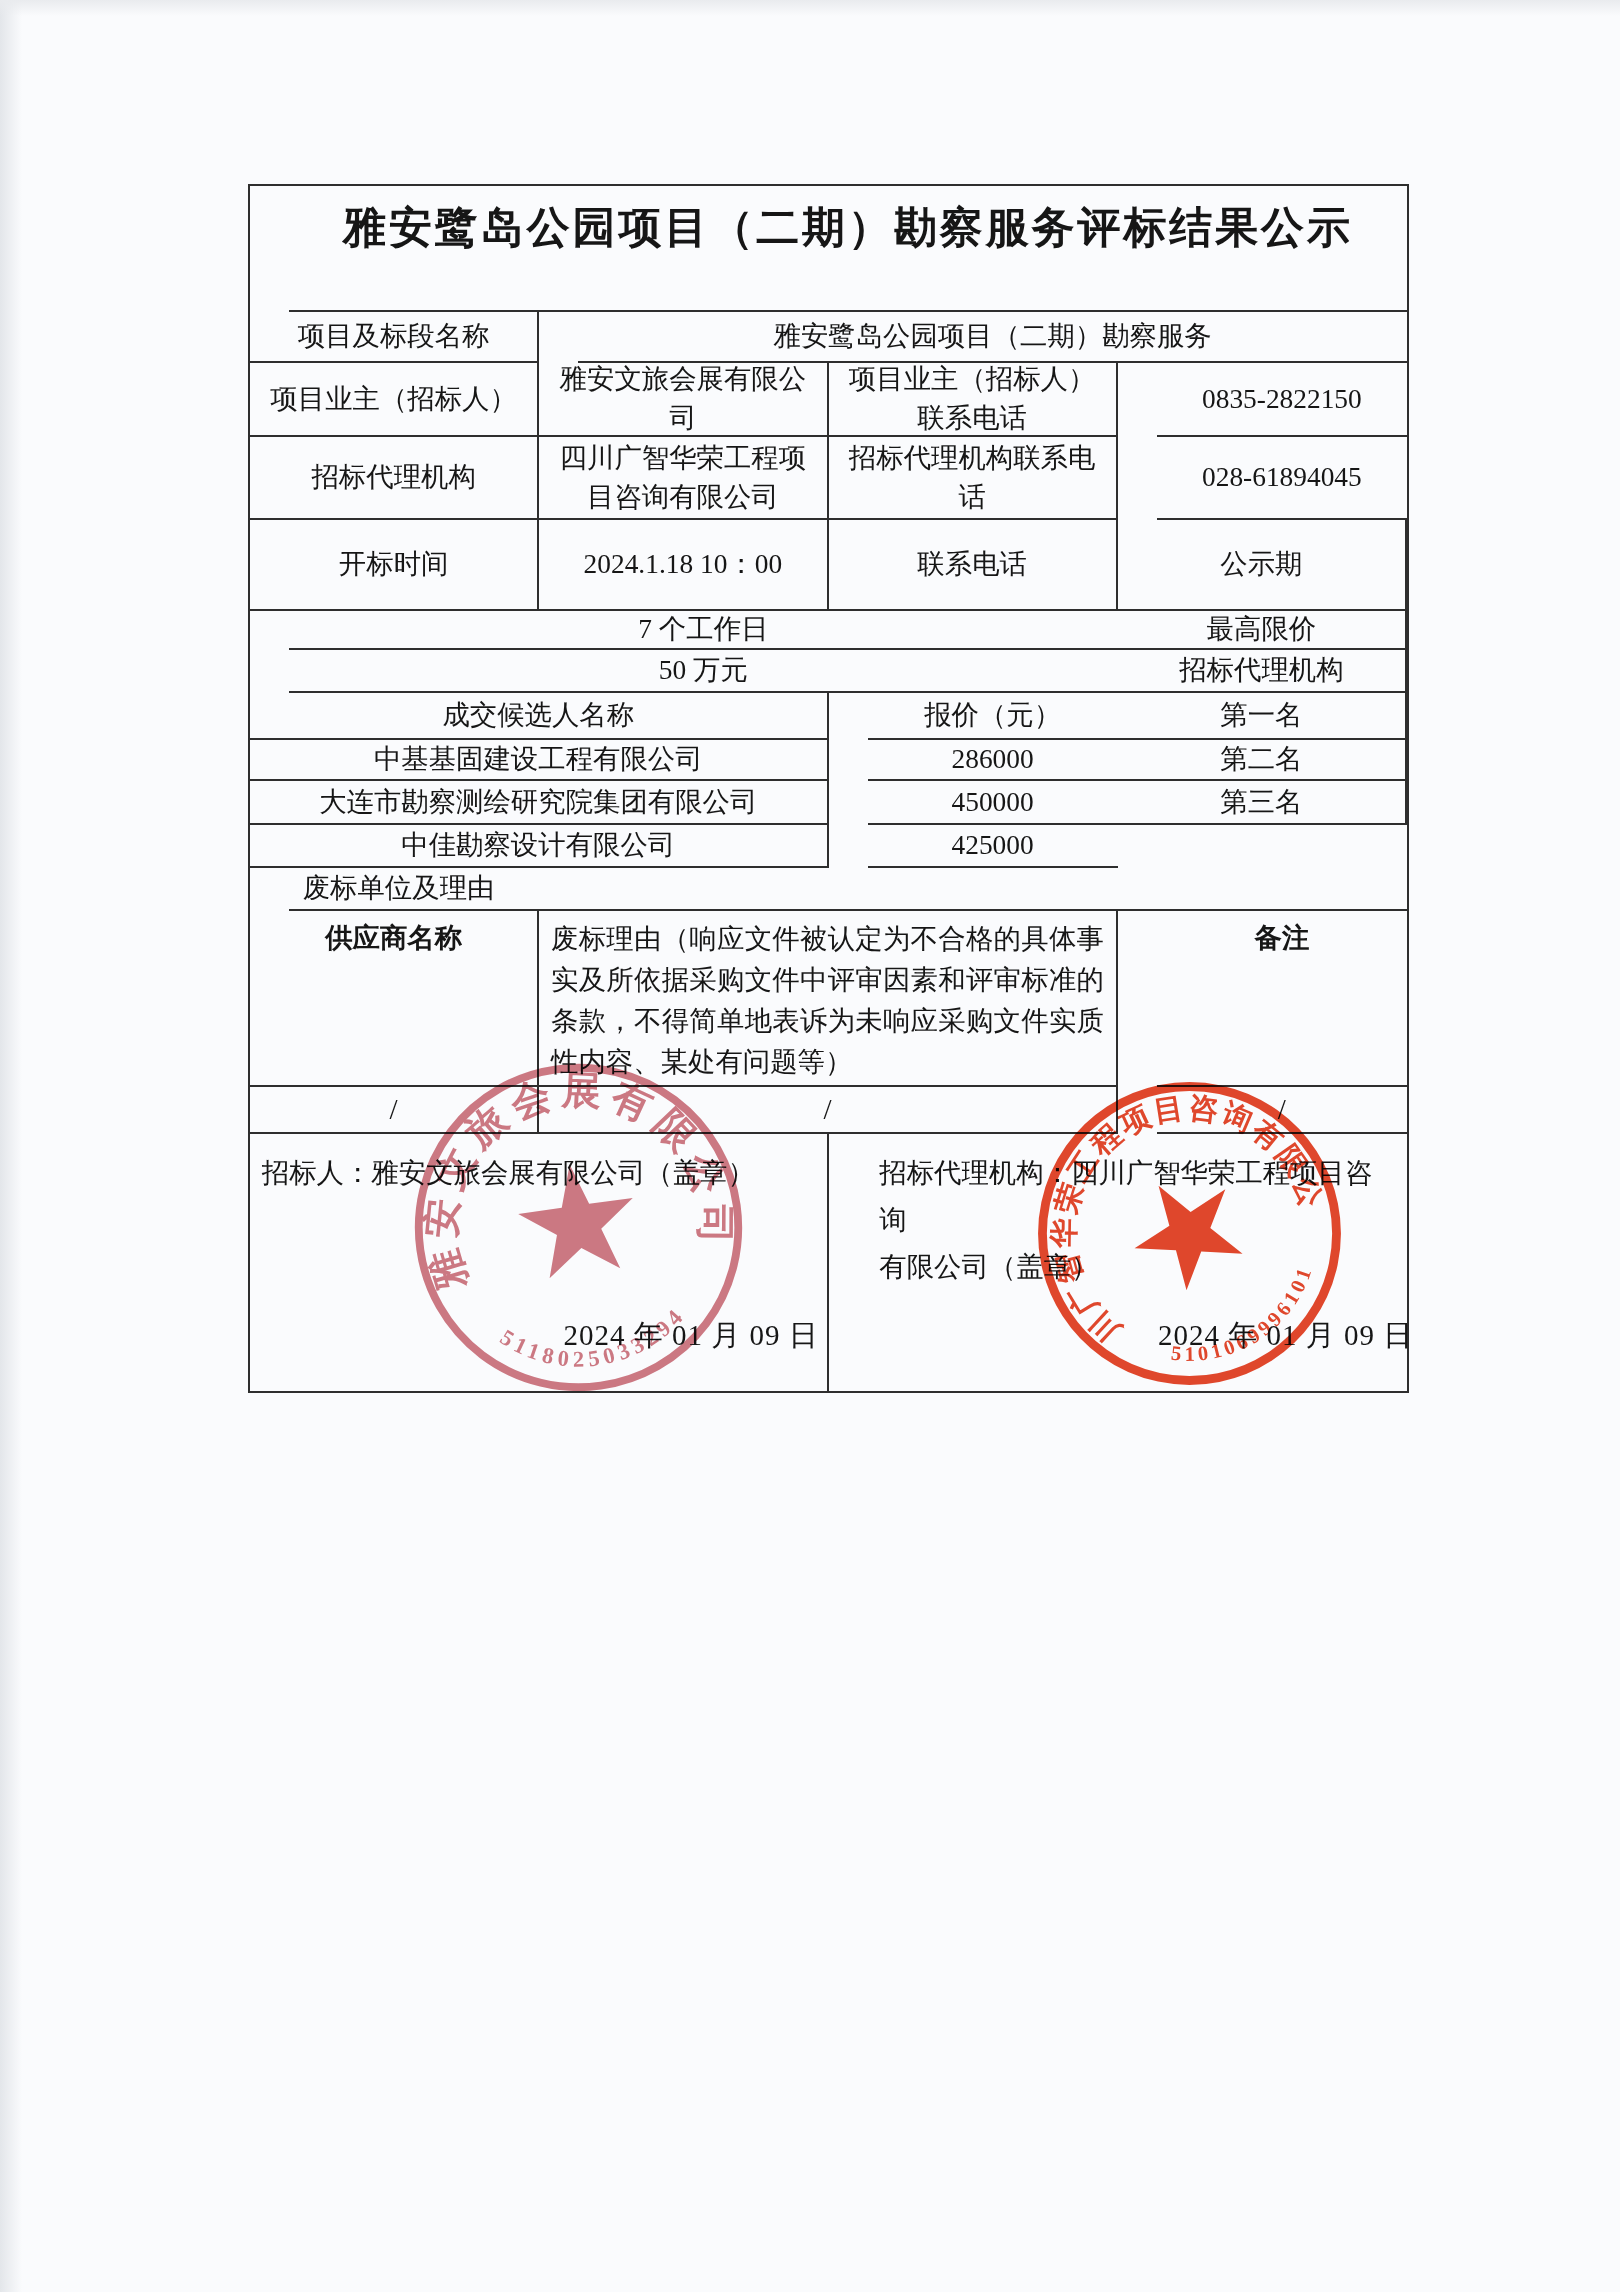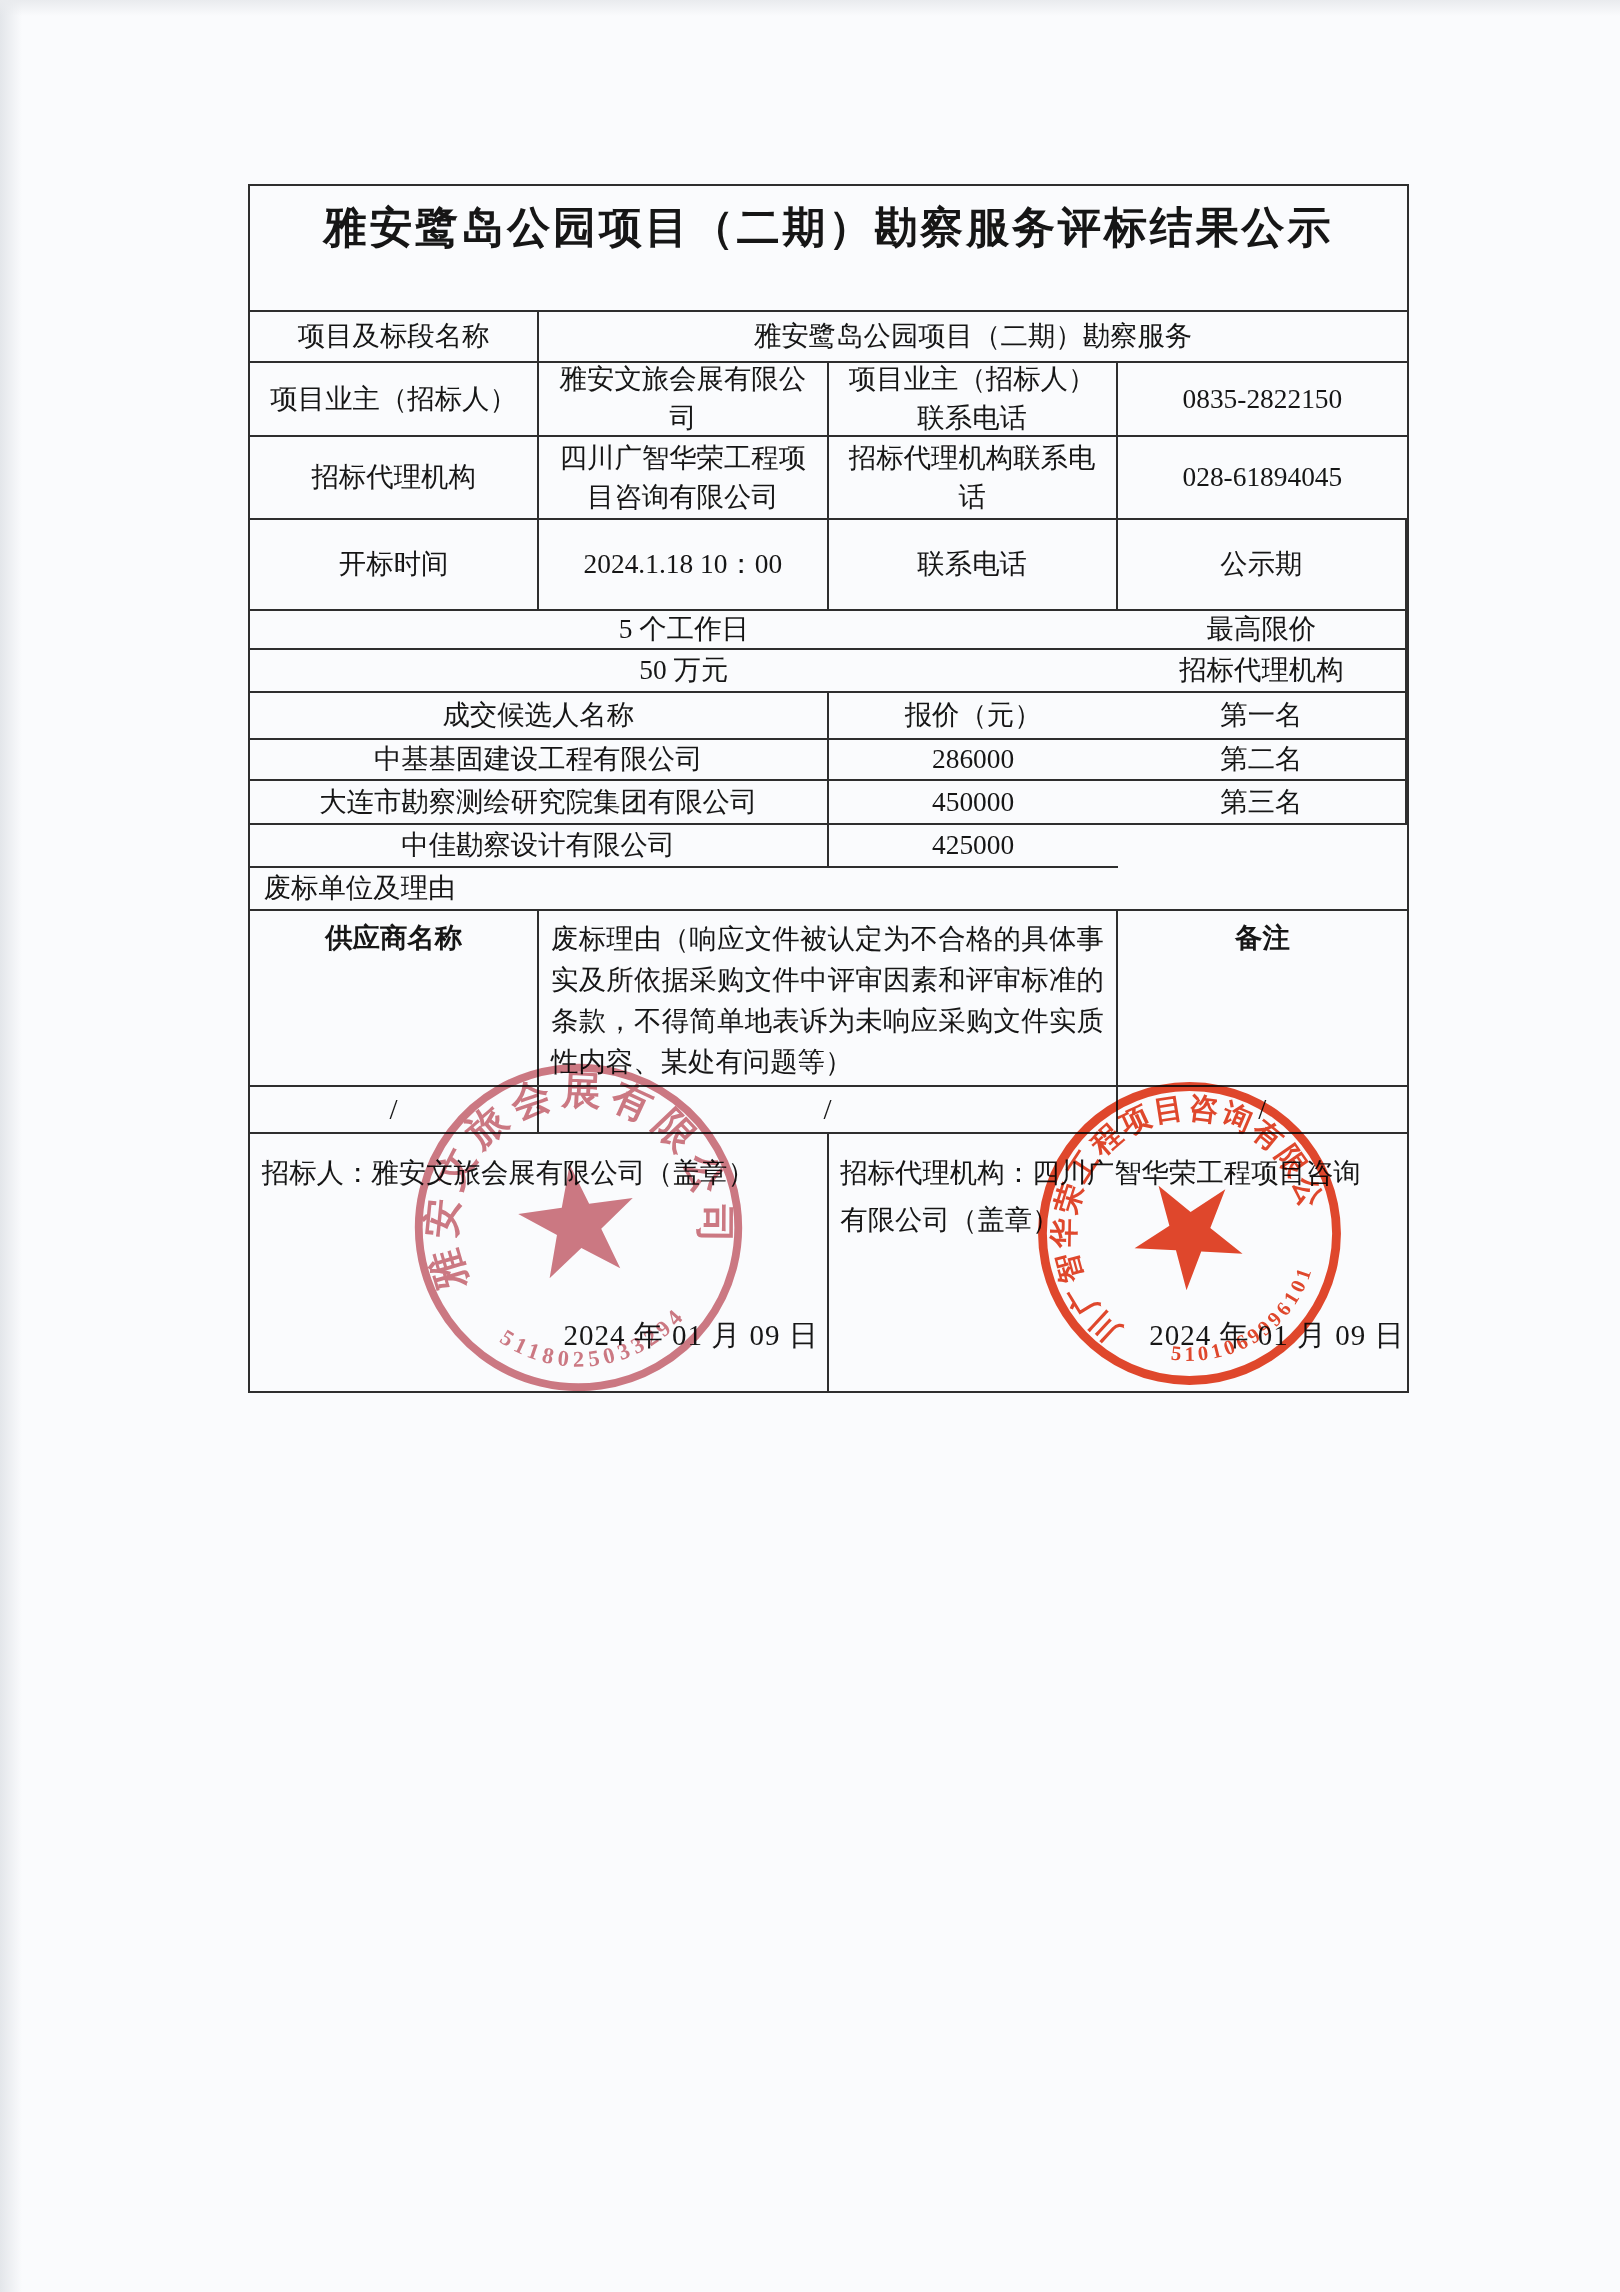--- a/index.html
+++ b/index.html
@@ -35,21 +35,21 @@
   }
   .cell{
     border-right:2px solid #2e2e2e;
     border-bottom:2px solid #2e2e2e;
     display:flex;align-items:center;justify-content:center;
     text-align:center;
     font-size:27.4px;line-height:1.42;
     padding:2px 13.7px;box-sizing:border-box;
     overflow:hidden;
   }
-  .no-r{border-right:none;}
+  .no-r{border-right:none;margin-left:39px;}
   .no-b{border-bottom:none;}
   .span2{grid-column:span 2;}
   .span3{grid-column:span 3;}
   .span4{grid-column:span 4;}
   .title-cell{
     align-items:flex-start;
     padding-top:15.7px;
     font-size:43px;font-weight:bold;letter-spacing:2.9px;
     line-height:1.2;
   }
@@ -100,21 +100,21 @@
     <div class="cell">招标代理机构</div>
     <div class="cell">四川广智华荣工程项目咨询有限公司</div>
     <div class="cell">招标代理机构联系电话</div>
     <div class="cell no-r">028-61894045</div>
 
     <div class="cell">开标时间</div>
     <div class="cell">2024.1.18  10：00</div>
     <div class="cell">联系电话</div>
 
     <div class="cell">公示期</div>
-    <div class="cell span3 no-r">5 个工作日</div>
+    <div class="cell span3 no-r">7 个工作日</div>
 
     <div class="cell">最高限价</div>
     <div class="cell span3 no-r">50 万元</div>
 
     <div class="cell">招标代理机构</div>
     <div class="cell span2">成交候选人名称</div>
     <div class="cell no-r">报价（元）</div>
 
     <div class="cell">第一名</div>
     <div class="cell span2">中基基固建设工程有限公司</div>

